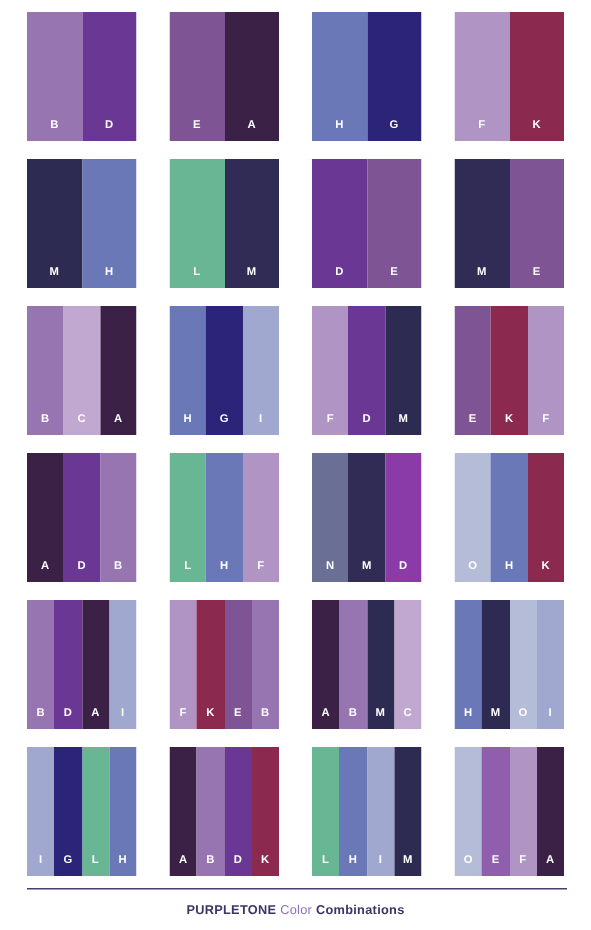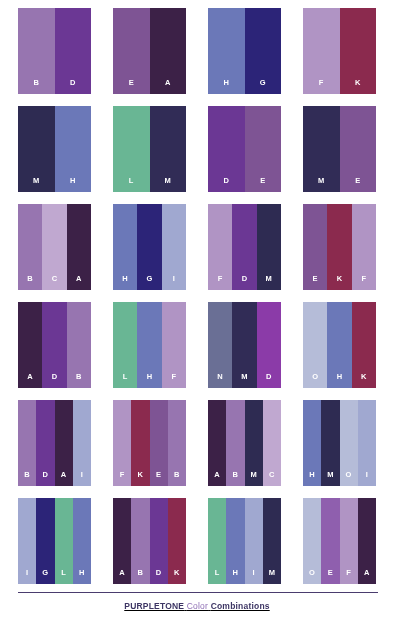--- a/index.html
+++ b/index.html
@@ -65,21 +65,20 @@
   #footer {
     position: absolute;
     left: 0;
     top: 600px;
     width: 394px;
     text-align: center;
     font-size: 8.5px;
     line-height: 12px;
     letter-spacing: 0.2px;
     white-space: nowrap;
-    text-decoration: underline;
   }
   #footer .brand {
     font-weight: bold;
     color: #3d3564;
   }
   #footer .mid {
     font-weight: normal;
     color: #8f6fb5;
   }
   #footer .tail {

